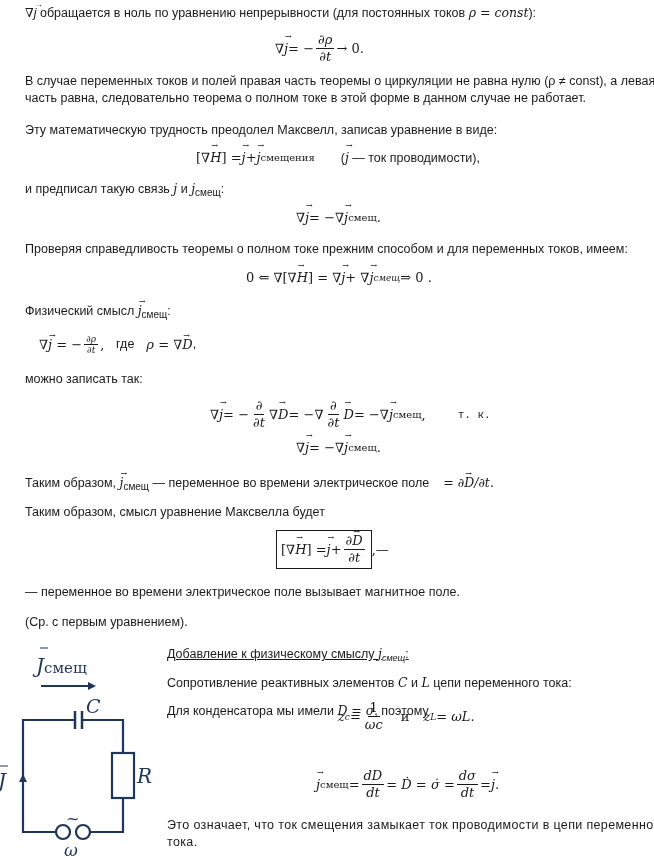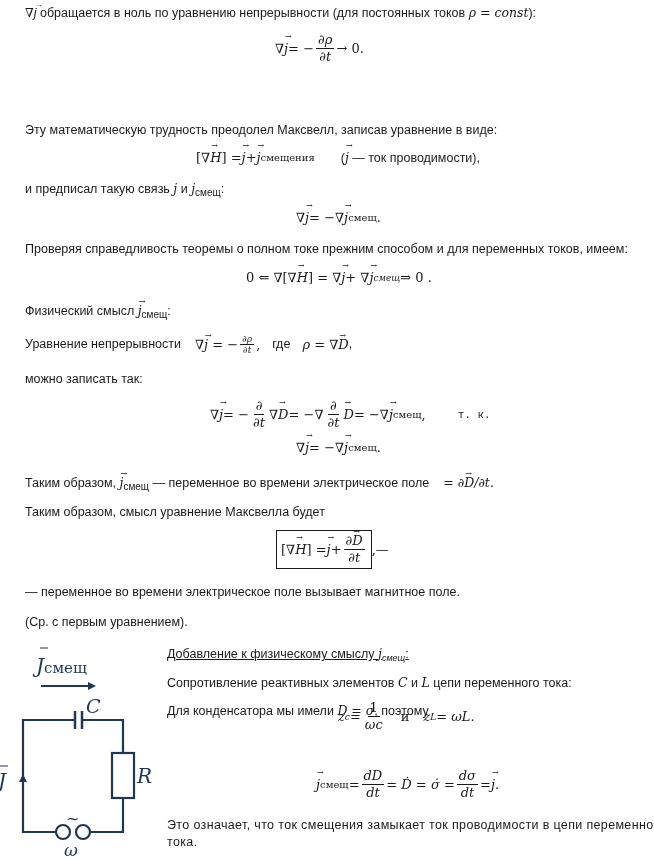--- a/index.html
+++ b/index.html
@@ -34,20 +34,22 @@
     <span class="vec">j</span>
     <span> = −</span>
   <span class="frac">
       <span class="num m">∂ρ</span>
       <span class="den m">∂t</span>
     </span>
   <span> → 0.</span>
 </div>
 
 <div class="p" style="top:73px;">
+  <div>В случае переменных токов и полей правая часть теоремы о циркуляции не равна нулю (ρ ≠ const), а левая</div>
+  <div>часть равна, следовательно теорема о полном токе в этой форме в данном случае не работает.</div>
 </div>
 
 <div class="p" style="top:122px;">Эту математическую трудность преодолел Максвелл, записав уравнение в виде:</div>
 
 <div class="eq" style="left:196px; top:150px;">
   <span>[∇</span>
     <span class="vec">H</span>
     <span>] = </span>
     <span class="vec">j</span>
     <span> + </span>
@@ -80,21 +82,20 @@
     <span class="vec">j</span>
     <span class="subi">смещ</span>
     <span> ⇒ 0 .</span>
 </div>
 
 <div class="p" style="top:302px;">
   <span>Физический смысл </span><span class="vec m">j</span><span class="sub">смещ</span><span>:</span>
 </div>
 
 <div class="p" style="top:334px; display:flex; align-items:center;">
-  <span>Уравнение непрерывности</span>
   <span class="mr" style="margin-left:14px; font-size:13px;"><span>∇</span><span class="vec">j</span><span> = −</span></span>
   <span class="frac small mr">
       <span class="num m">∂ρ</span>
       <span class="den m">∂t</span>
     </span>
   <span class="mr">,</span>
   <span style="margin-left:12px;">где</span>
   <span class="m" style="margin-left:12px; font-size:13px;">ρ = ∇</span>
     <span class="vec mr" style="font-size:13px;">D</span>
     <span>,</span>

